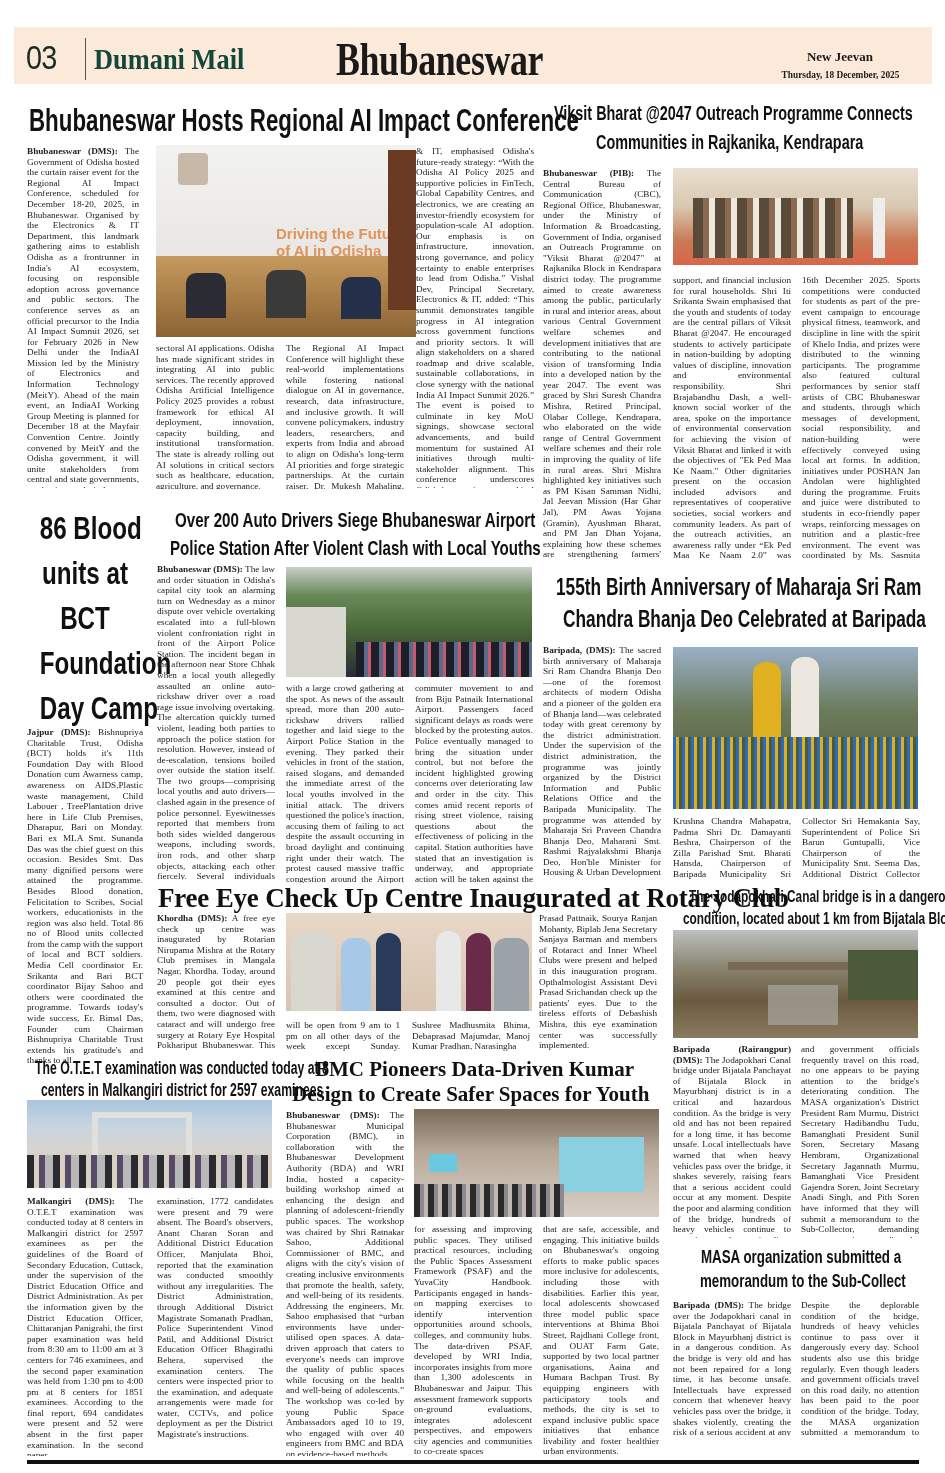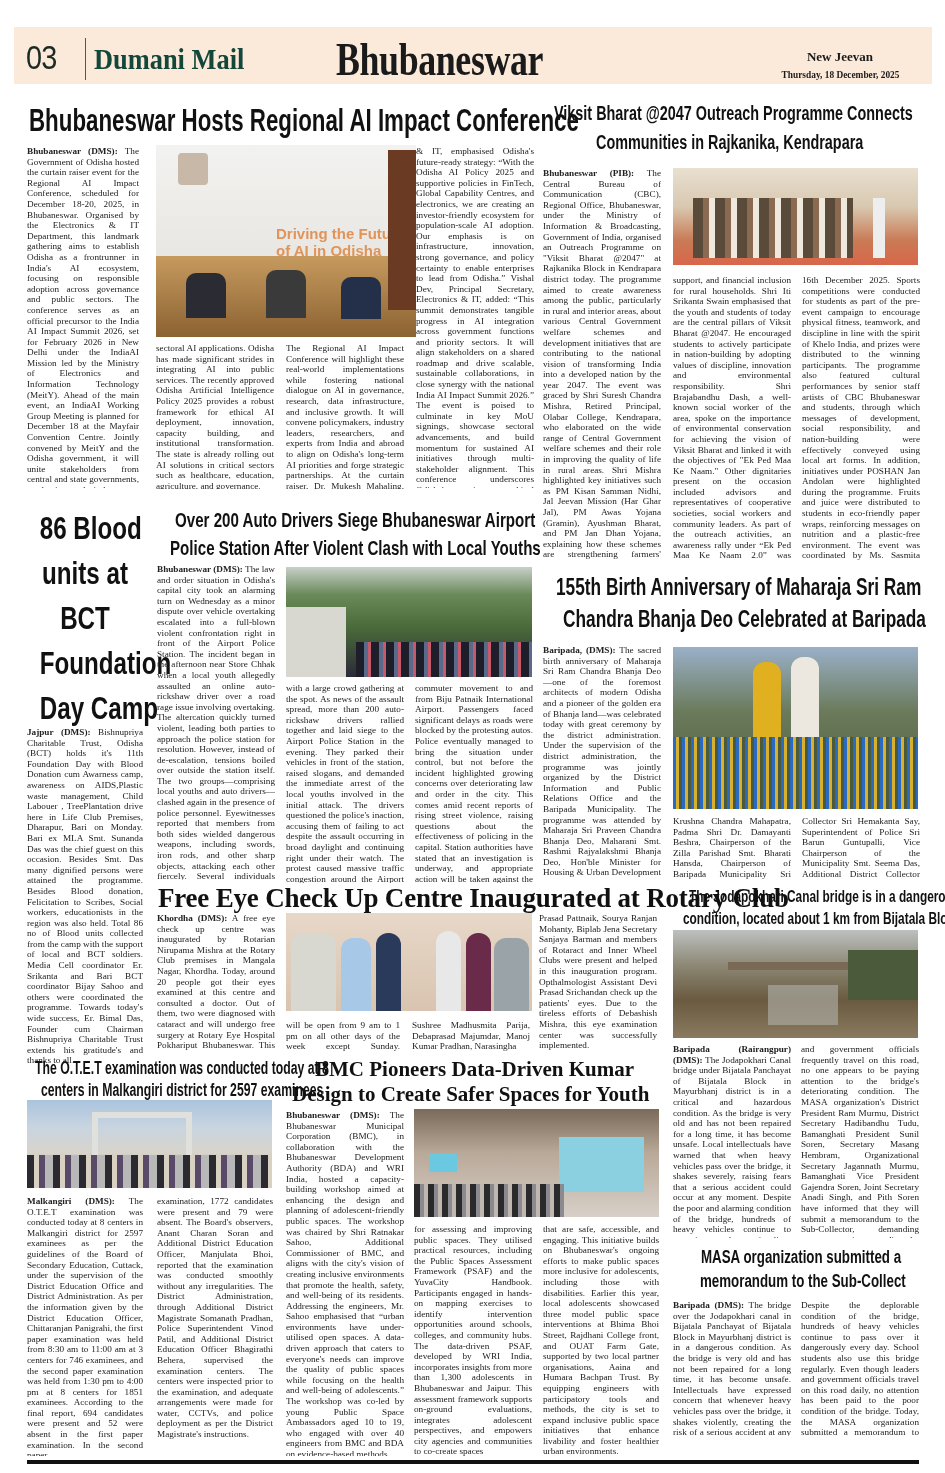--- a/index.html
+++ b/index.html
@@ -88,21 +88,21 @@
 <div class="abs txt" style="left:157px;top:913px;width:118px;height:137px"><b>Khordha (DMS):</b> <span>A free eye check up centre was inaugurated by Rotarian Nirupama Mishra at the Rotary Club premises in Mangala Nagar, Khordha. Today, around 20 people got their eyes examined at this centre and consulted a doctor. Out of them, two were diagnosed with cataract and will undergo free surgery at Rotary Eye Hospital Pokhariput Bhubaneswar. This free eye check up centre at Rotary Club Khordha</span></div>
 <div class="abs photo" style="left:286px;top:913px;width:246px;height:98px;background:linear-gradient(180deg,#e8d8c8 0%,#d8c4b0 100%)">
   <div style="position:absolute;left:5px;top:20px;width:45px;height:78px;background:#d8d8d0;border-radius:12px 12px 0 0"></div>
   <div style="position:absolute;left:55px;top:25px;width:30px;height:73px;background:#a8c8e8;border-radius:12px 12px 0 0"></div>
   <div style="position:absolute;left:90px;top:20px;width:25px;height:78px;background:#2a3a5a;border-radius:12px 12px 0 0"></div>
   <div style="position:absolute;left:150px;top:18px;width:25px;height:80px;background:#e8e8e8;border-radius:12px 12px 0 0"></div>
   <div style="position:absolute;left:180px;top:20px;width:25px;height:78px;background:#6a2a4a;border-radius:12px 12px 0 0"></div>
   <div style="position:absolute;left:208px;top:25px;width:35px;height:73px;background:#9aa4a8;border-radius:12px 12px 0 0"></div>
 </div>
 <div class="abs txt" style="left:286px;top:1020px;width:114px;height:32px">will be open from 9 am to 1 pm on all other days of the week except Sunday. Rotarians</div>
-<div class="abs txt" style="left:412px;top:1020px;width:118px;height:32px">Sushree Madhusmita Parija, Debaprasad Majumdar, Manoj Kumar Pradhan, Narasingha</div>
+<div class="abs txt" style="left:412px;top:1020px;width:118px;height:32px">Sushree Madhusmita Bhima, Debaprasad Majumdar, Manoj Kumar Pradhan, Narasingha</div>
 <div class="abs txt" style="left:539px;top:913px;width:118px;height:140px">Prasad Pattnaik, Sourya Ranjan Mohanty, Biplab Jena Secretary Sanjaya Barman and members of Rotaract and Inner Wheel Clubs were present and helped in this inauguration program. Opthalmologist Assistant Devi Prasad Srichandan check up the patients' eyes. Due to the tireless efforts of Debashish Mishra, this eye examination center was successfully implemented.</div>
 
 <div class="abs hl" style="left:689px;top:887px;font-size:16px;transform:scaleX(.74)">The Jodapokhari Canal bridge is in a dangerous</div>
 <div class="abs hl" style="left:683px;top:909px;font-size:16px;transform:scaleX(.74)">condition, located about 1 km from Bijatala Block</div>
 <div class="abs photo" style="left:673px;top:930px;width:245px;height:108px;background:linear-gradient(180deg,#bcc0c0 0%,#8a8470 35%,#6a5a40 65%,#8a7a60 100%)">
   <div style="position:absolute;left:55px;top:32px;width:120px;height:8px;background:#7a6a55"></div>
   <div style="position:absolute;left:95px;top:55px;width:70px;height:40px;background:#a8a8a0;opacity:.7"></div>
   <div style="position:absolute;left:175px;top:20px;width:70px;height:50px;background:#4a5a3a"></div>
 </div>
 <div class="abs txt" style="left:673px;top:1044px;width:118px;height:194px"><b>Baripada (Rairangpur) (DMS):</b> <span>The Jodapokhari Canal bridge under Bijatala Panchayat of Bijatala Block in Mayurbhanj district is in a critical and hazardous condition. As the bridge is very old and has not been repaired for a long time, it has become unsafe. Local intellectuals have warned that when heavy vehicles pass over the bridge, it shakes severely, raising fears that a serious accident could occur at any moment. Despite the poor and alarming condition of the bridge, hundreds of heavy vehicles continue to cross it every day, putting lives at risk. Although political leaders</span></div>

